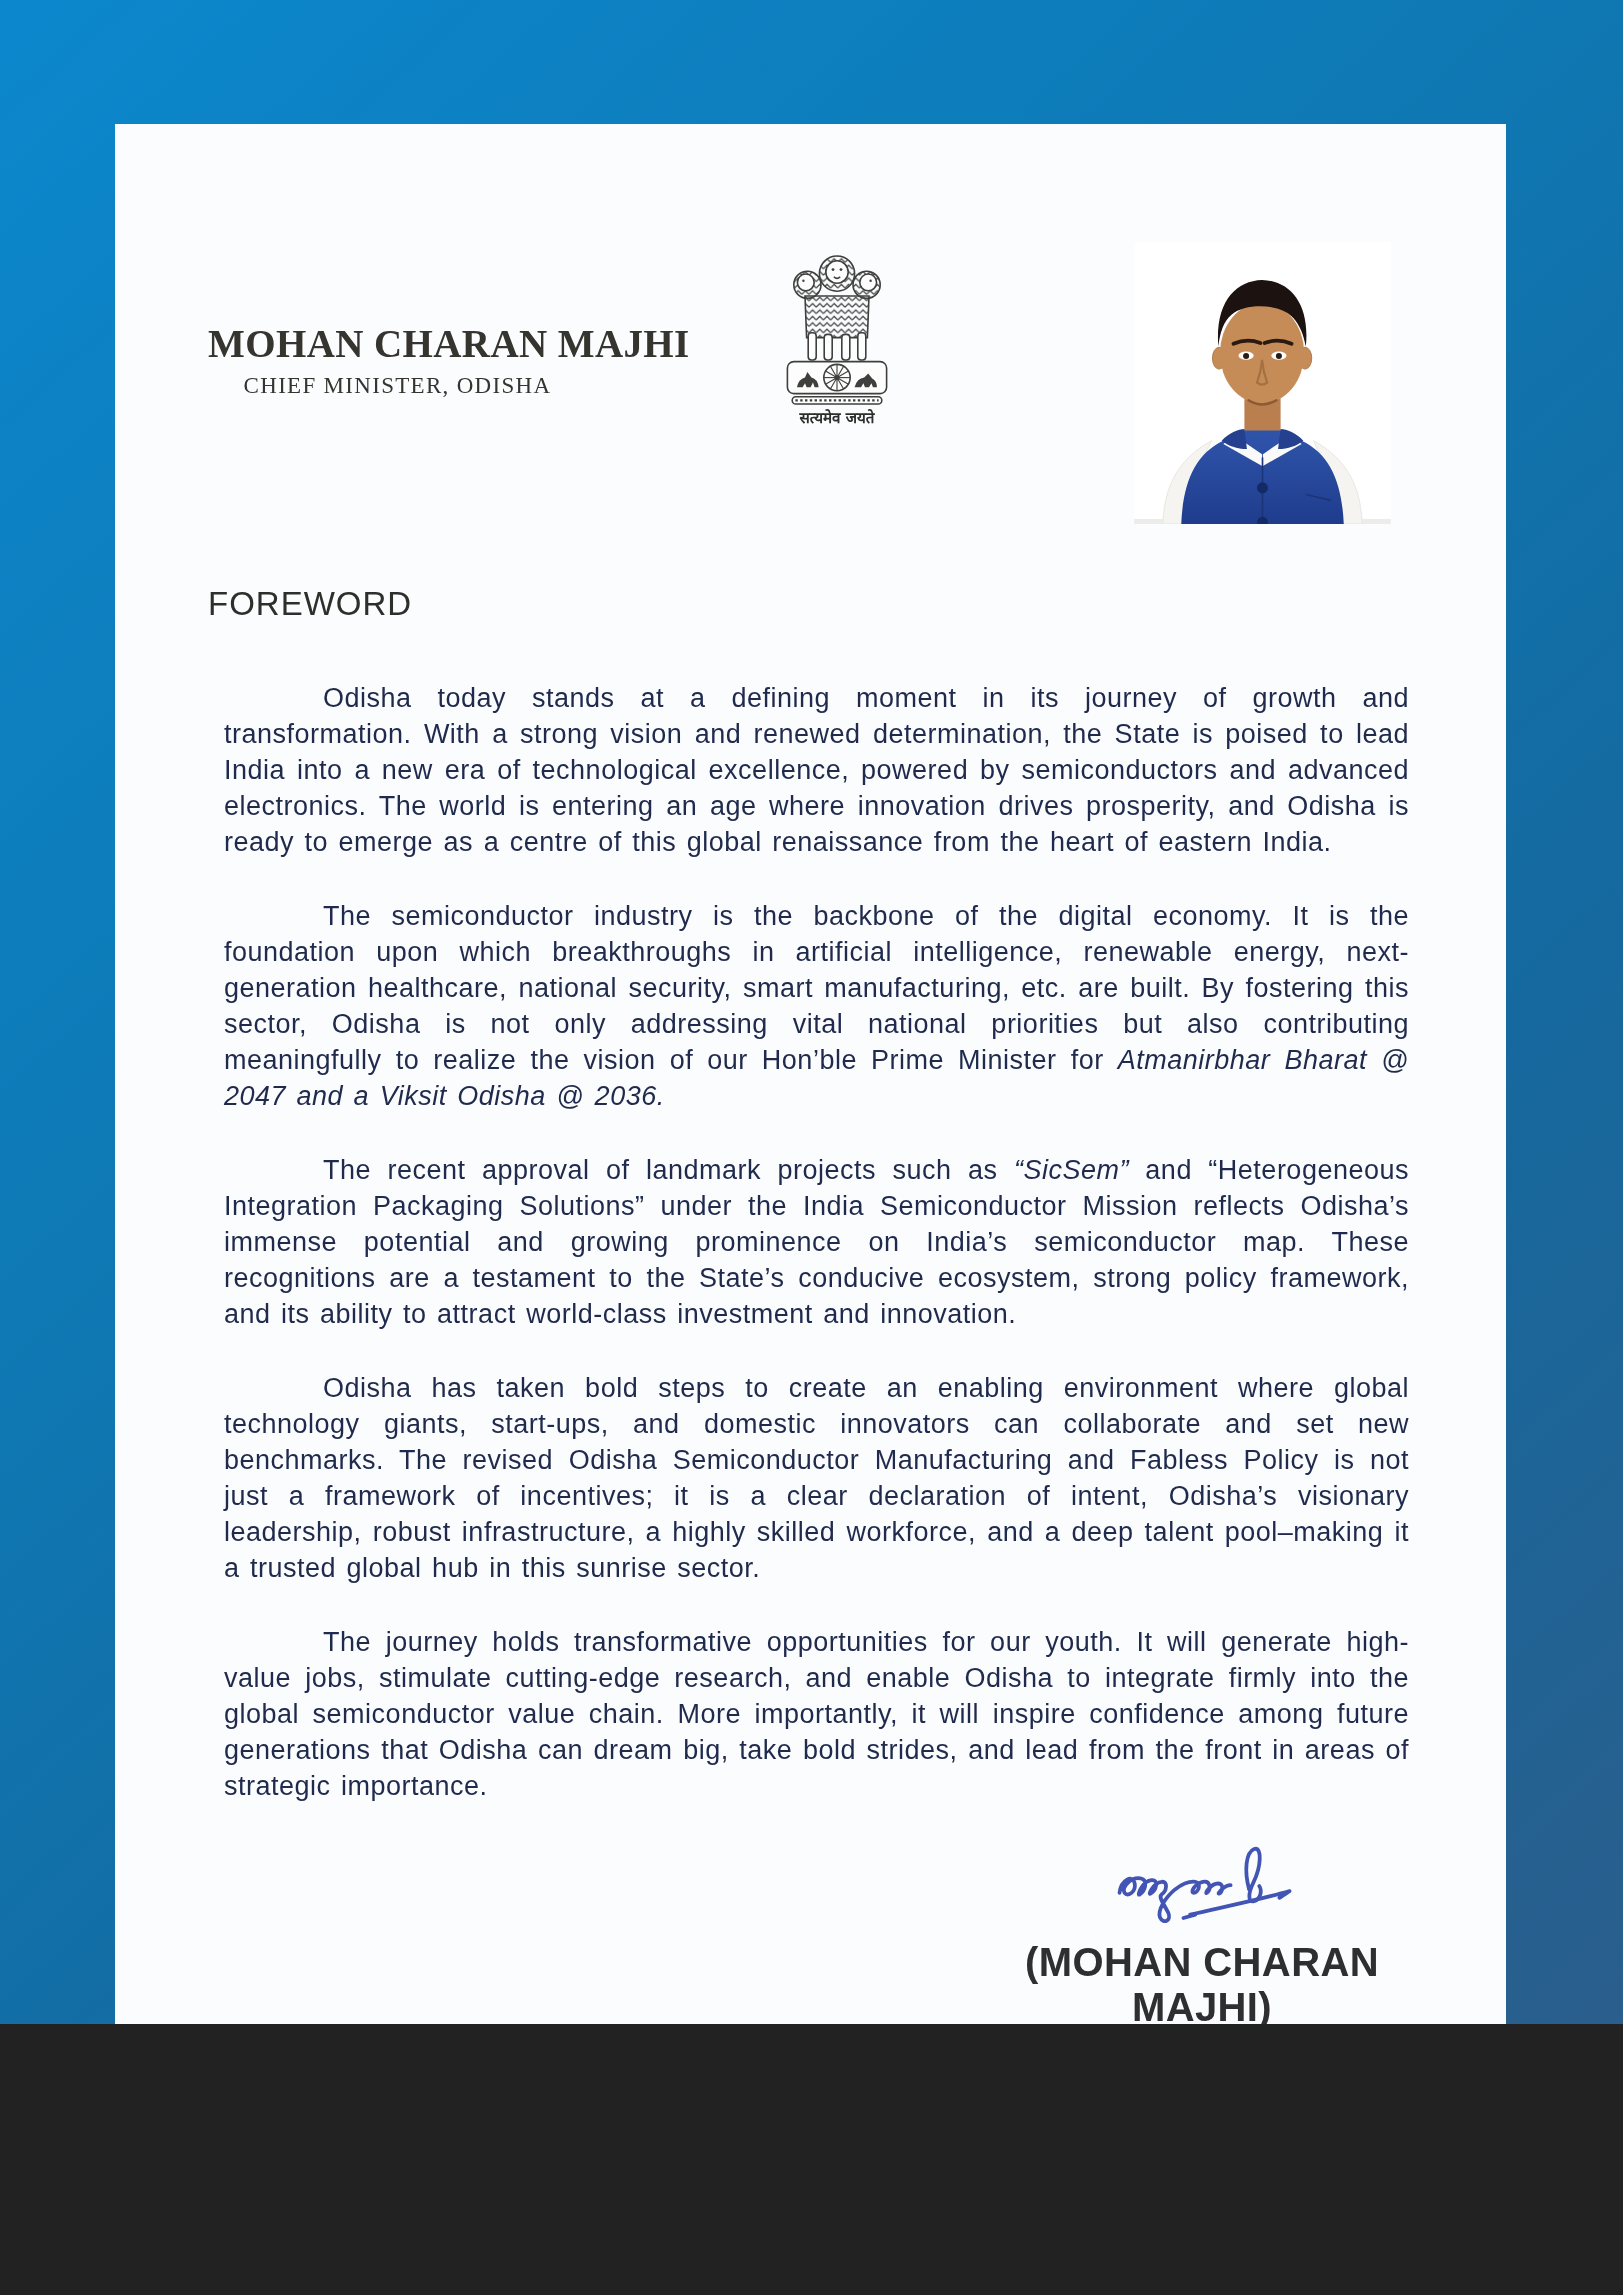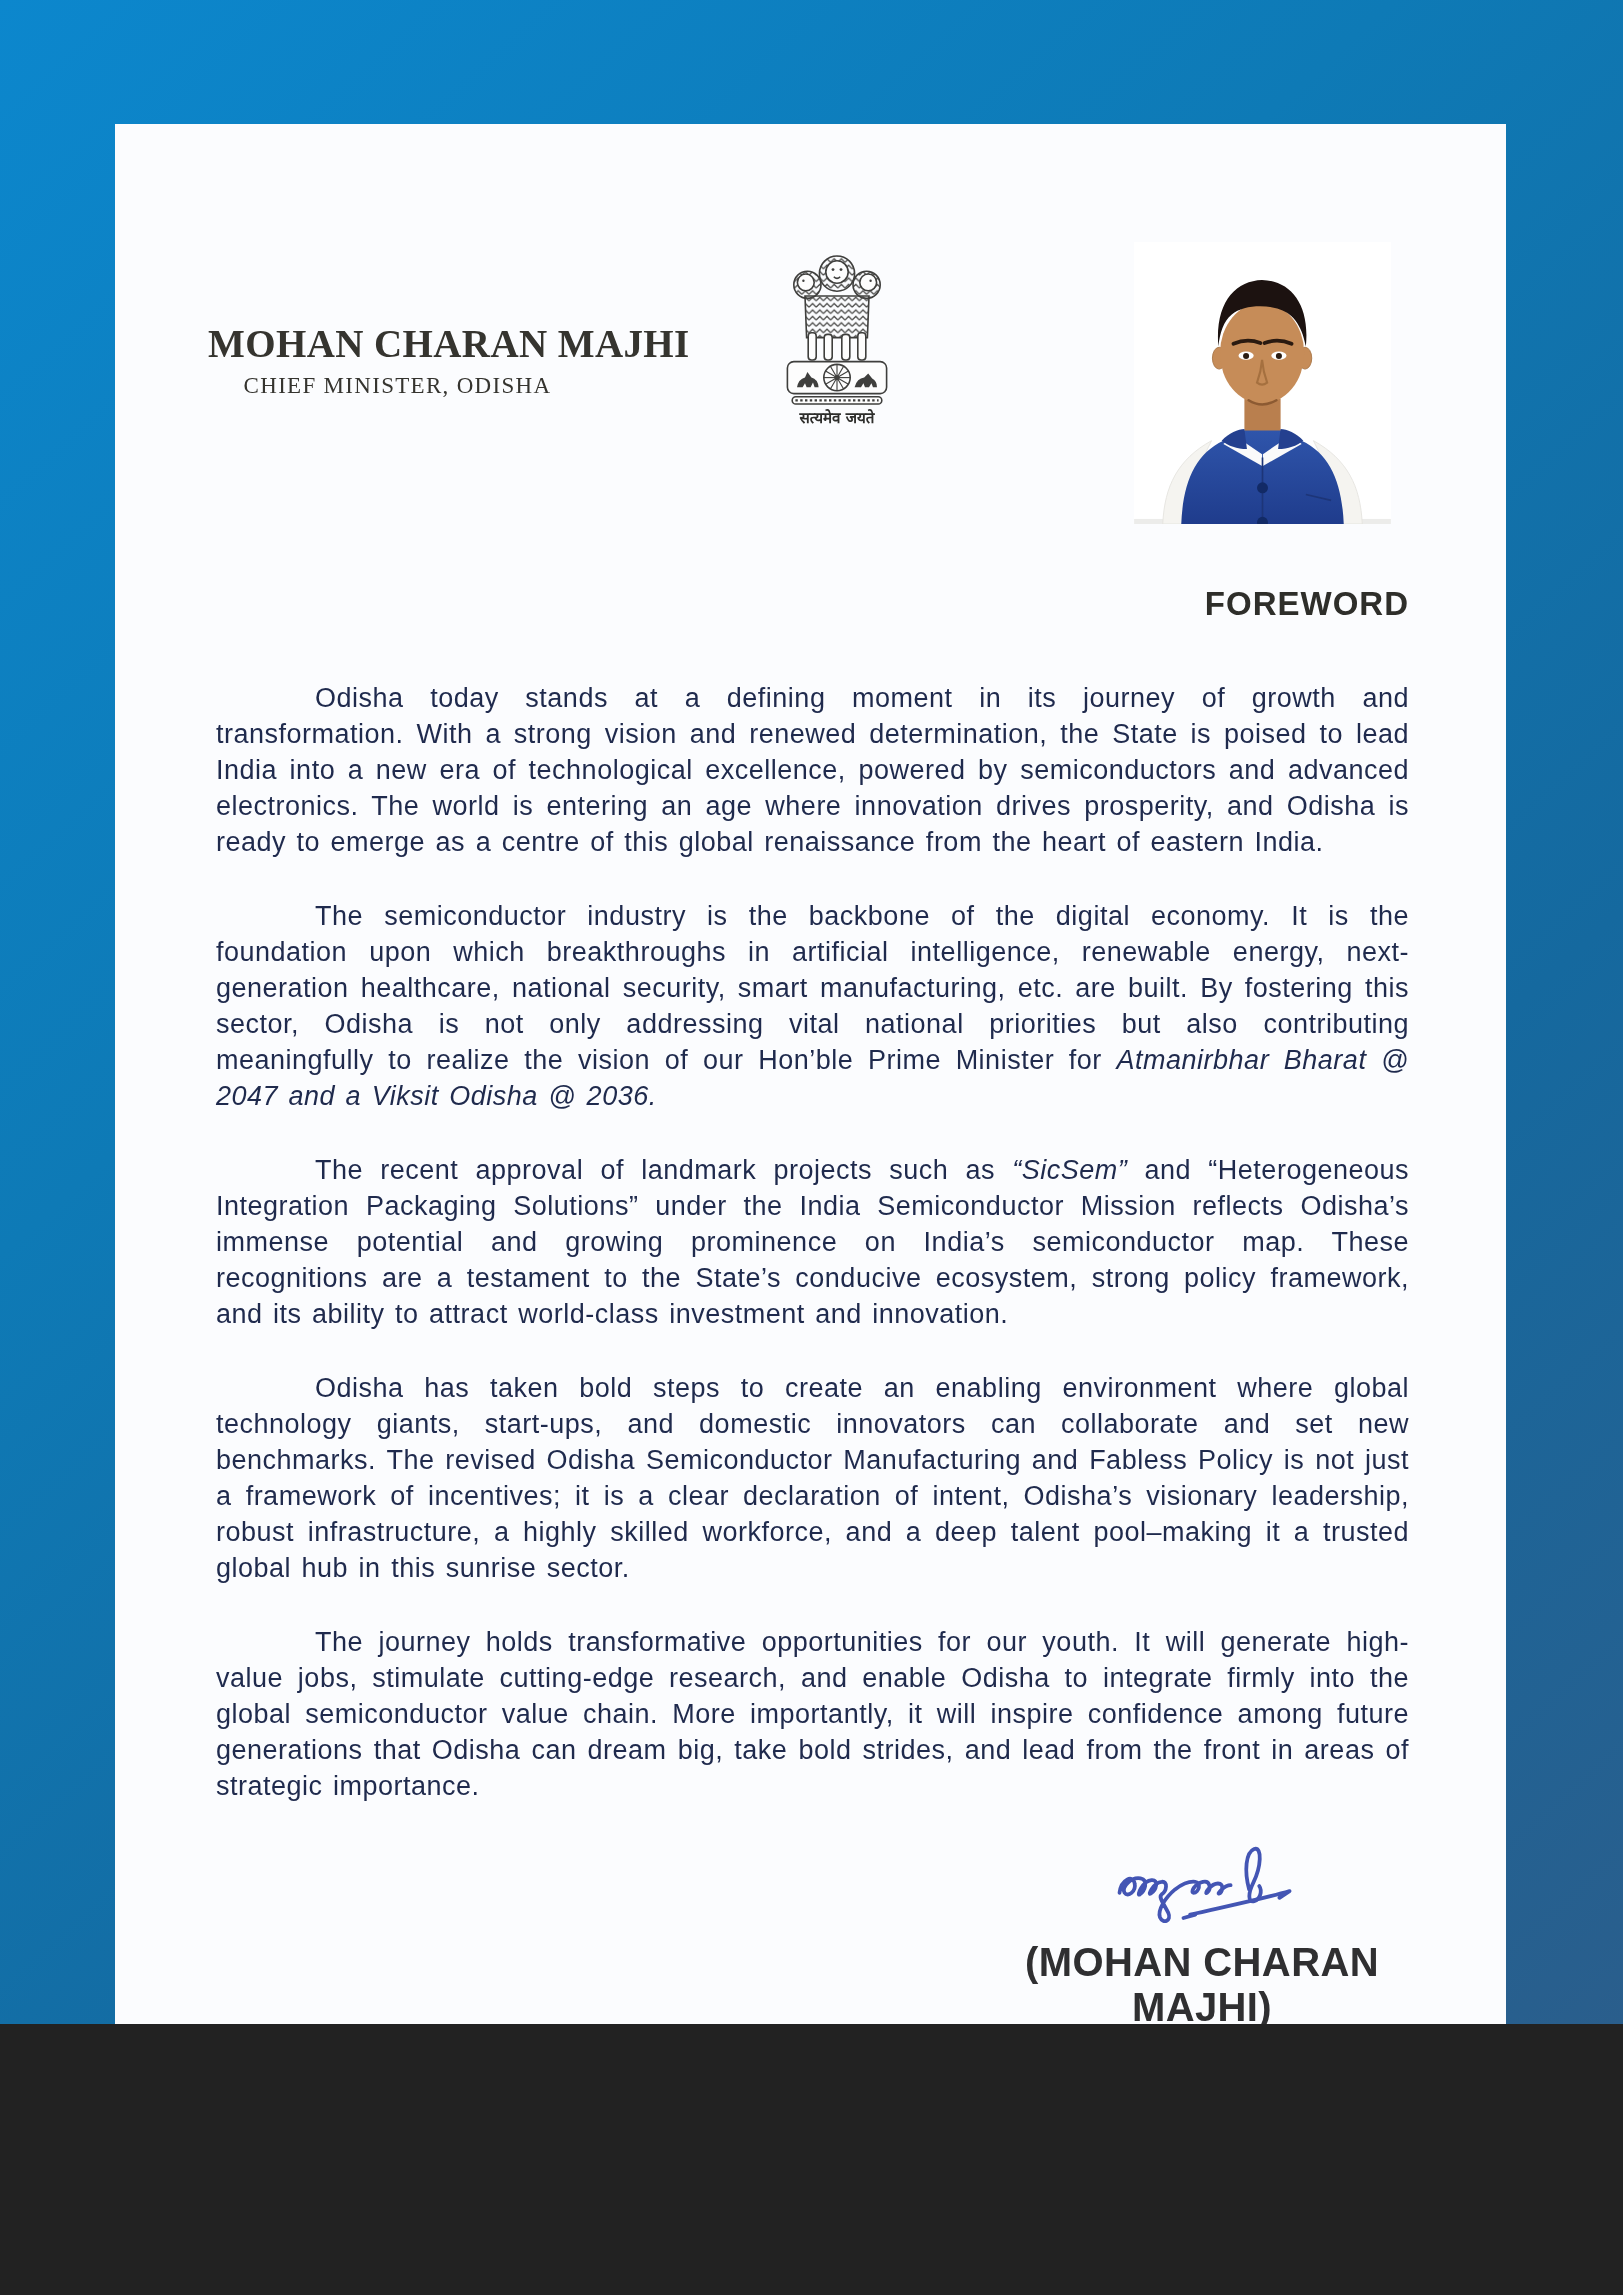--- a/index.html
+++ b/index.html
@@ -31,26 +31,26 @@
   }
   .cm-name{font-size:39px;font-weight:700;letter-spacing:0.4px;white-space:nowrap;line-height:1.1;}
   .cm-title{font-size:23px;font-weight:400;letter-spacing:1.3px;margin-top:7.6px;}
   .emblem-wrap{position:relative;left:-23.6px;margin-top:0;font-weight:bold;}
   .photo-wrap{
     width:257px;height:282px;margin-top:10px;margin-right:17.7px;
     overflow:hidden;background:#fff;
   }
   .fw-title{
     margin:61px 0 57px 0;
-    text-align:right;
-    font-size:33px;font-weight:700;letter-spacing:1px;
+    text-align:left;
+    font-size:33px;font-weight:400;letter-spacing:1px;
     color:#2e2e2a;
   }
   .body-text p{
-    margin:0 0 38px 8px;
+    margin:0 0 38px 16px;
     font-size:27px;line-height:36px;
     letter-spacing:0.5px;word-spacing:2.5px;
     color:#1f2a4d;
     text-align:justify;
     text-indent:99px;
   }
   .body-text p em{font-style:italic;}
   .sign-block{
     width:404px;margin:-5px 5px 0 auto;
     text-align:center;

